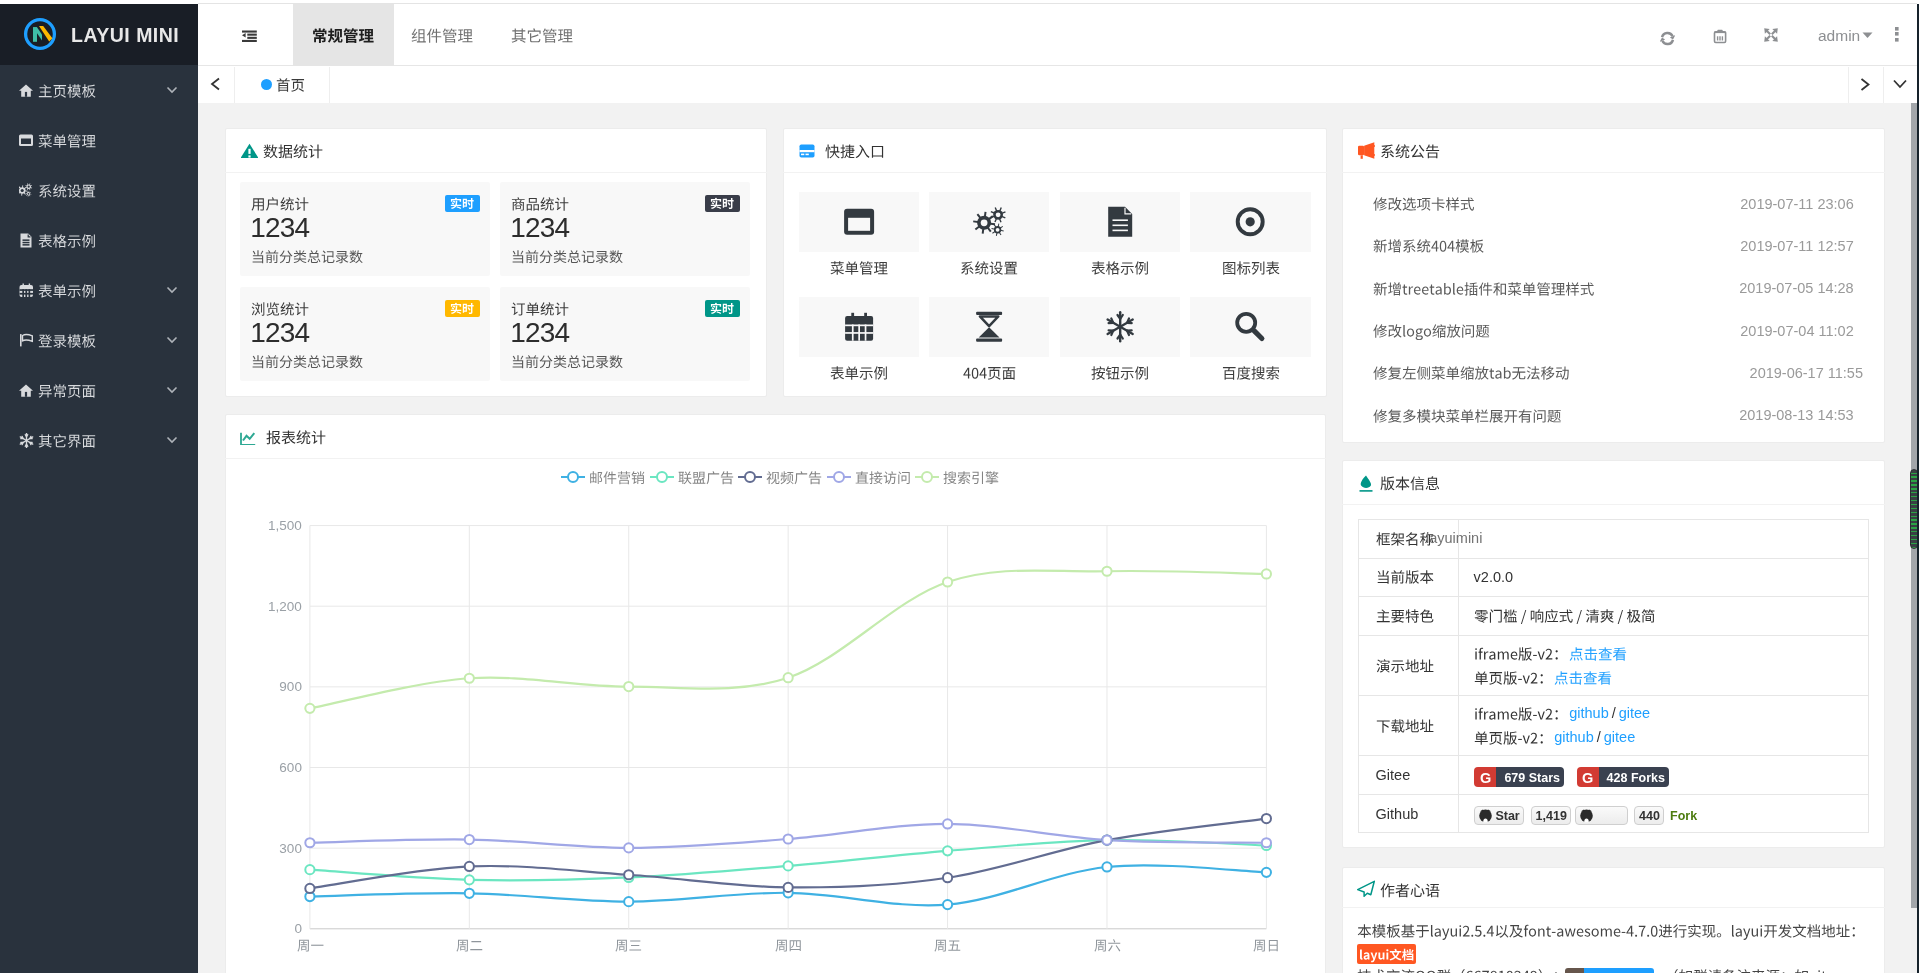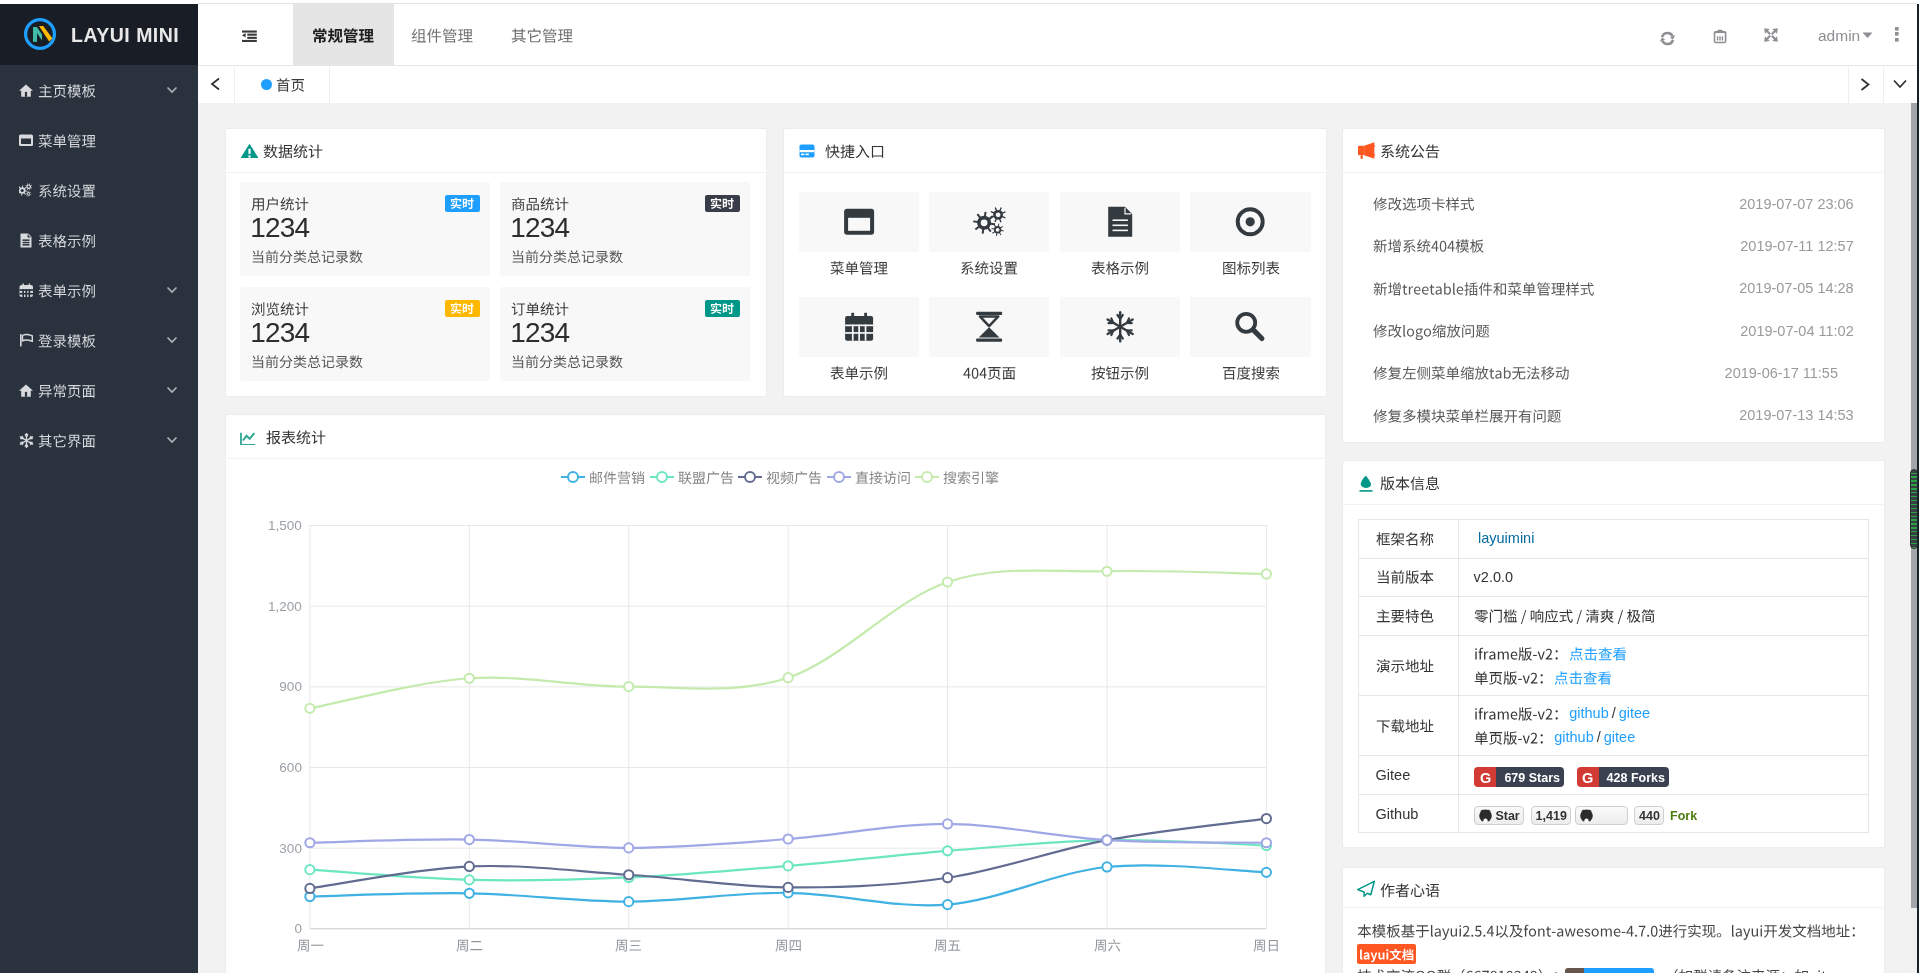--- a/index.html
+++ b/index.html
@@ -734,21 +734,21 @@
     </svg></div>
 <div style="position:absolute;left:1373.2px;top:195.1px;width:101.5px;height:18.1px;"><svg width="101.50" height="18.12" viewBox="0 -1000 7000 1250" fill="#595959">
       <use href="#g66" x="0"></use>
       <use href="#g67" x="1000"></use>
       <use href="#g68" x="2000"></use>
       <use href="#g69" x="3000"></use>
       <use href="#g70" x="4000"></use>
       <use href="#g71" x="5000"></use>
       <use href="#g72" x="6000"></use>
     </svg></div>
-<div style="position:absolute;right:65.3px;top:196.7px;font:normal 14.5px 'Liberation Sans',sans-serif;color:#9a9a9a;white-space:nowrap;line-height:1">2019-07-07 23:06</div>
+<div style="position:absolute;right:65.3px;top:196.7px;font:normal 14.5px 'Liberation Sans',sans-serif;color:#9a9a9a;white-space:nowrap;line-height:1">2019-07-11 23:06</div>
 <div style="position:absolute;left:1373.2px;top:237.4px;width:111.1px;height:18.1px;"><svg width="111.14" height="18.12" viewBox="0 -1000 7665 1250" fill="#595959">
       <use href="#g73" x="0"></use>
       <use href="#g74" x="1000"></use>
       <use href="#g8" x="2000"></use>
       <use href="#g9" x="3000"></use>
       <use href="#g56" x="4000"></use>
       <use href="#g57" x="4555"></use>
       <use href="#g56" x="5110"></use>
       <use href="#g2" x="5665"></use>
       <use href="#g3" x="6665"></use>
@@ -800,37 +800,37 @@
       <use href="#g85" x="6000"></use>
       <use href="#g86" x="7000"></use>
       <use href="#g75" x="8000"></use>
       <use href="#g78" x="8377"></use>
       <use href="#g79" x="8940"></use>
       <use href="#g92" x="9558"></use>
       <use href="#g93" x="10558"></use>
       <use href="#g94" x="11558"></use>
       <use href="#g95" x="12558"></use>
     </svg></div>
-<div style="position:absolute;right:81px;top:365.9px;font:normal 14.5px 'Liberation Sans',sans-serif;color:#9a9a9a;white-space:nowrap;line-height:1">2019-06-17 11:55</div>
+<div style="position:absolute;right:56px;top:365.9px;font:normal 14.5px 'Liberation Sans',sans-serif;color:#9a9a9a;white-space:nowrap;line-height:1">2019-06-17 11:55</div>
 <div style="position:absolute;left:1373.2px;top:406.6px;width:188.5px;height:18.1px;"><svg width="188.50" height="18.12" viewBox="0 -1000 13000 1250" fill="#595959">
       <use href="#g66" x="0"></use>
       <use href="#g89" x="1000"></use>
       <use href="#g96" x="2000"></use>
       <use href="#g2" x="3000"></use>
       <use href="#g97" x="4000"></use>
       <use href="#g4" x="5000"></use>
       <use href="#g5" x="6000"></use>
       <use href="#g98" x="7000"></use>
       <use href="#g99" x="8000"></use>
       <use href="#g100" x="9000"></use>
       <use href="#g101" x="10000"></use>
       <use href="#g87" x="11000"></use>
       <use href="#g88" x="12000"></use>
     </svg></div>
-<div style="position:absolute;right:65.3px;top:408.2px;font:normal 14.5px 'Liberation Sans',sans-serif;color:#9a9a9a;white-space:nowrap;line-height:1">2019-07-13 14:53</div>
+<div style="position:absolute;right:65.3px;top:408.2px;font:normal 14.5px 'Liberation Sans',sans-serif;color:#9a9a9a;white-space:nowrap;line-height:1">2019-08-13 14:53</div>
 <div class="card" style="left:224.6px;top:413.5px;width:1101.9px;height:564.5px"></div>
 <div style="position:absolute;left:224.6px;top:457.5px;width:1101.9px;height:1.0px;background:#f2f2f2"></div>
 <svg style="position:absolute;left:240.1px;top:430.5px;" width="17.0" height="14.0" viewBox="0 0 17.0 14.0">
     <path d="M1.0 1.7L1.0 13.8L15.2 13.8" fill="none" stroke="#2DA893" stroke-width="1.8"></path>
     <path d="M3.0 9.5L6.5 4.8L9.7 7.8L14.3 2.2" fill="none" stroke="#2DA893" stroke-width="2.0"></path>
   </svg>
 <div style="position:absolute;left:266.1px;top:427.8px;width:60.0px;height:18.8px;"><svg width="60.00" height="18.75" viewBox="0 -1000 4000 1250" fill="#333">
       <use href="#g102" x="0"></use>
       <use href="#g12" x="1000"></use>
       <use href="#g9" x="2000"></use>
@@ -1020,21 +1020,21 @@
       <use href="#g137" x="3000"></use>
     </svg></div>
 <div style="position:absolute;left:1375.6px;top:716.8px;width:58.0px;height:18.1px;"><svg width="58.00" height="18.12" viewBox="0 -1000 4000 1250" fill="#333">
       <use href="#g138" x="0"></use>
       <use href="#g139" x="1000"></use>
       <use href="#g136" x="2000"></use>
       <use href="#g137" x="3000"></use>
     </svg></div>
 <div style="position:absolute;left:1375.6px;top:767.8px;font:normal 14.5px 'Liberation Sans',sans-serif;color:#333;white-space:nowrap;line-height:1">Gitee</div>
 <div style="position:absolute;left:1375.6px;top:806.5px;font:normal 14.5px 'Liberation Sans',sans-serif;color:#333;white-space:nowrap;line-height:1">Github</div>
-<div style="position:absolute;left:1478px;top:531.3px;font:normal 14.5px 'Liberation Sans',sans-serif;color:#0369a1;white-space:nowrap;line-height:1">layuimini</div>
+<div style="position:absolute;left:1426px;top:531.3px;font:normal 14.5px 'Liberation Sans',sans-serif;color:#737373;white-space:nowrap;line-height:1">layuimini</div>
 <div style="position:absolute;left:1473.6px;top:570.0px;font:normal 14.5px 'Liberation Sans',sans-serif;color:#333;white-space:nowrap;line-height:1">v2.0.0</div>
 <div style="position:absolute;left:1473.6px;top:607.1px;width:181.5px;height:18.1px;"><svg width="181.54" height="18.12" viewBox="0 -1000 12520 1250" fill="#333">
       <use href="#g140" x="0"></use>
       <use href="#g141" x="1000"></use>
       <use href="#g142" x="2000"></use>
       <use href="#g144" x="3224"></use>
       <use href="#g145" x="3840"></use>
       <use href="#g146" x="4840"></use>
       <use href="#g72" x="5840"></use>
       <use href="#g144" x="7064"></use>

